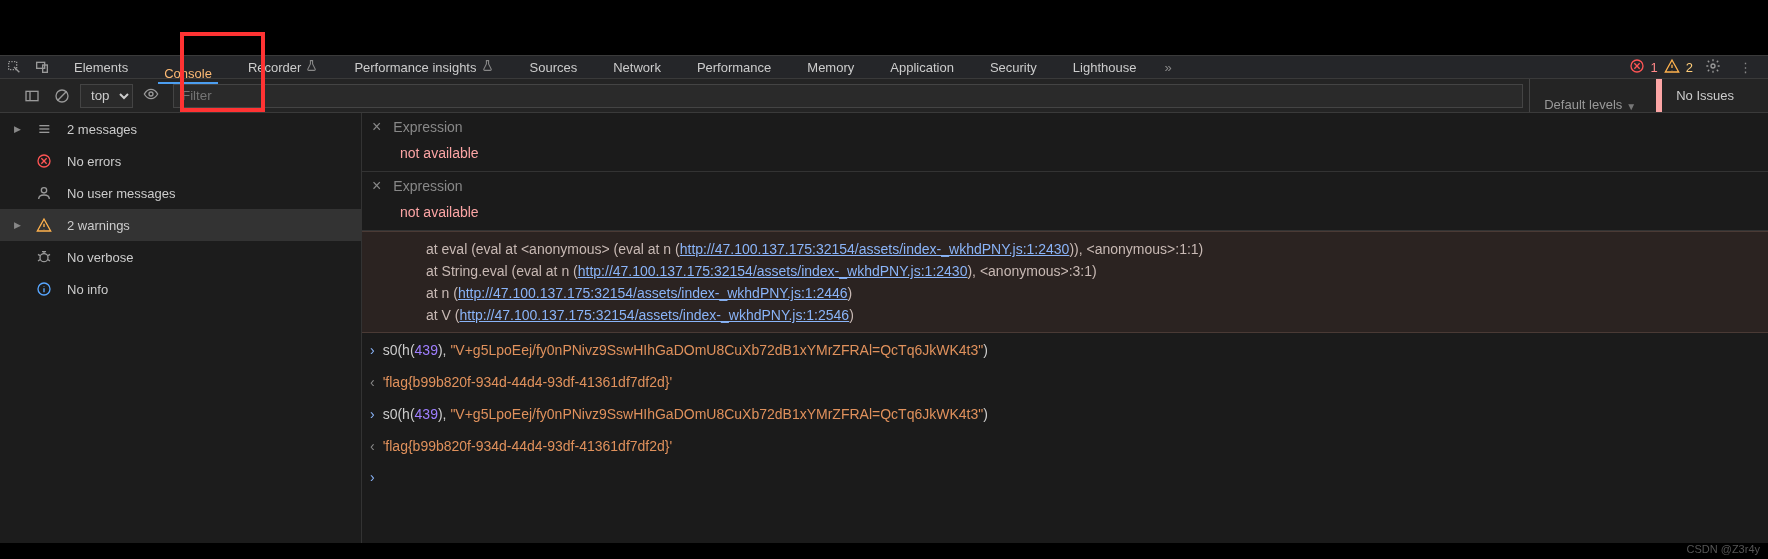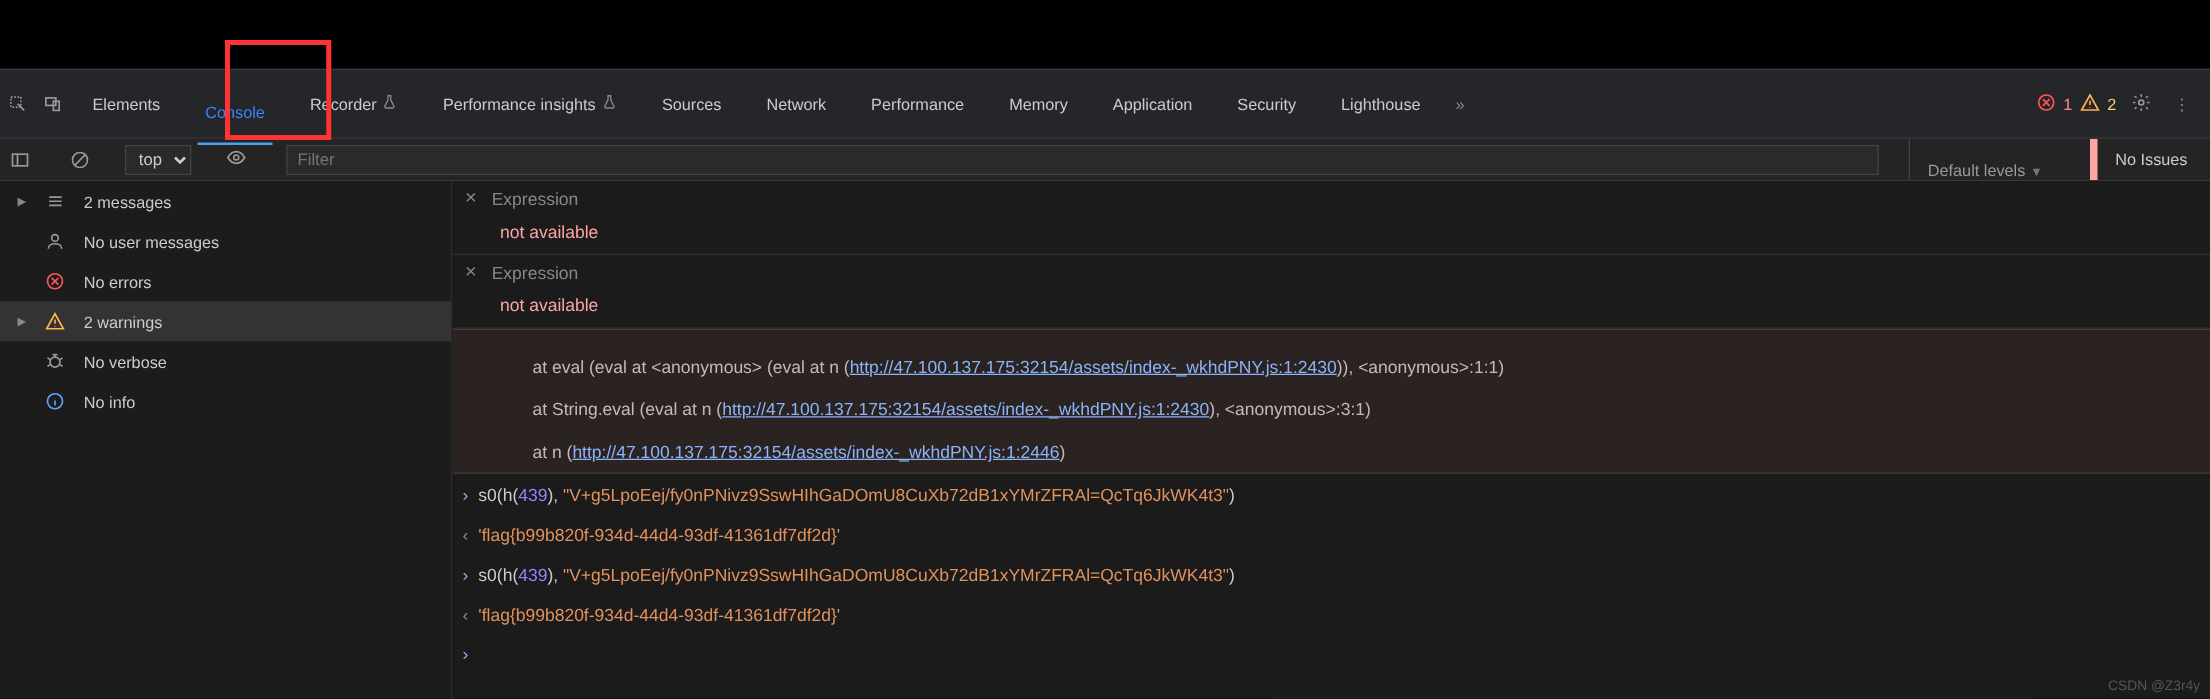--- a/index.html
+++ b/index.html
@@ -1,31 +1,31 @@
 <!DOCTYPE html>
 <html><head>
 <meta charset="utf-8">
 <style>
 * { margin:0; padding:0; box-sizing:border-box; font-family:"Segoe UI",Arial,sans-serif; }
 body { background:#000; color:#ccc; width:1768px; height:559px; overflow:hidden; font-size:13px; position:relative; }
 .spacer-top { height:55px; background:#000; }
-.tabbar { height:56px; background:#252629; display:flex; align-items:center; border-top:1px solid #3a3a3a; border-bottom:1px solid #3a3a3a; position:relative; }
+.tabbar { height:24px; background:#252629; display:flex; align-items:center; border-top:1px solid #3a3a3a; border-bottom:1px solid #3a3a3a; position:relative; }
 .tabbar .ico { width:28px; display:flex; justify-content:center; align-items:center; color:#999; }
 .tabs { display:flex; height:100%; align-items:center; flex:1; }
 .tab { padding:0 18px; height:100%; display:flex; align-items:center; color:#ccc; cursor:pointer; position:relative; }
-.tab.active { color:#3b82f6;margin-top:12px; }
+.tab.active { color:#fdba74;margin-top:12px; }
 .tab.active::after { content:""; position:absolute; bottom:0; left:12px; right:12px; height:2px; background:#4c9ef0; }
 .flask { margin-left:4px; color:#888; font-size:12px; }
 .tab-right { display:flex; align-items:center; padding-right:10px; gap:6px; }
 .err-badge { color:#f55; }
 .warn-badge { color:#ffb24d; }
 .gear, .kebab { color:#888; padding:0 6px; }
 .chev-more { color:#888; padding:0 10px; }
 .redbox { position:absolute; left:180px; top:32px; width:85px; height:80px; border:4px solid #f33; z-index:50; pointer-events:none; }
-.toolbar { height:34px; background:#242424; border-bottom:1px solid #3a3a3a; display:flex; align-items:center; padding:0 4px; gap:24px; }
+.toolbar { height:34px; background:#242424; border-bottom:1px solid #3a3a3a; display:flex; align-items:center; padding:0 20px; gap:6px; }
 .toolbar .sq { width:24px; height:24px; display:flex; align-items:center; justify-content:center; color:#888; }
 .toolbar select.ctx { background:#2a2a2a; border:1px solid #444; color:#ccc; height:24px; padding:0 6px; }
 .eye { color:#888; padding:0 4px; }
 .filter { background:#2a2a2a; border:1px solid #444; color:#888; height:24px; padding:0 8px; flex:1; margin-left:4px; }
 .levels { color:#999; padding:0 14px; border-left:1px solid #444; height:100%; display:flex; align-items:flex-end; }
 .issues { color:#ccc; padding:0 14px; border-left:6px solid #fca5a5; height:100%; display:flex; align-items:center; }
 .main { display:flex; height:calc(100% - 129px); }
 .sidebar { width:362px; background:#1c1c1c; border-right:1px solid #333; }
 .srow { display:flex; align-items:center; height:32px; padding-left:14px; gap:14px; color:#ccc; }
 .srow.sel { background:#333; }
@@ -34,21 +34,21 @@
 .ic.err svg, .err-badge svg { stroke:#f55; }
 .ic.warn svg, .warn-badge svg { stroke:#ffb24d; }
 .ic.info svg { stroke:#58a6ff; }
 .ic.usr, .ic.msgs, .ic.verb { color:#888; }
 .console { flex:1; background:#1b1b1b; font-family:Consolas,monospace; font-size:14px; overflow:hidden; }
 .expr-block { border-bottom:1px solid #333; }
 .expr-head { display:flex; align-items:center; height:28px; padding-left:10px; gap:12px; color:#888; }
 .expr-head .x { color:#888; cursor:pointer; font-size:16px; }
 .expr-val { padding:4px 0 10px 38px; color:#fca5a5; }
 .stack { background:#2b2321; border-top:1px solid #4a3a35; border-bottom:1px solid #4a3a35; padding:6px 0 6px 38px; color:#c8b9b4; line-height:22px; }
-.stack .at { padding-left:26px;margin-top:12px; }
+.stack .at { padding-left:26px; }
 .stack a { color:#8ab4f8; text-decoration:underline; }
 .cmd-line { display:flex; align-items:flex-start; padding:6px 0 4px 8px; gap:8px; line-height:22px; }
 .cmd-line .ar-in { color:#8ab4f8; }
 .cmd-line .ar-out { color:#888; }
 .code { white-space:pre; }
 .code .fn { color:#ccc; }
 .code .num { color:#9f7fff; }
 .code .str { color:#e0915c; }
 .code .flag { color:#e0915c; }
 .prompt { padding:8px 0 0 8px; color:#8ab4f8; }
@@ -153,37 +153,37 @@
           <svg viewBox="0 0 24 24" fill="none" stroke="#999" stroke-width="2">
             <line x1="5" y1="7" x2="20" y2="7"></line>
             <line x1="5" y1="12" x2="20" y2="12"></line>
             <line x1="5" y1="17" x2="20" y2="17"></line>
           </svg>
         </span>
         <span>2 messages</span>
     </div>
     <div class="srow">
       <span class="tri"></span>
+        <span class="ic err">
+          <svg viewBox="0 0 24 24" fill="none" stroke-width="2">
+            <circle cx="12" cy="12" r="9"></circle>
+            <path d="M8 8l8 8M16 8l-8 8"></path>
+          </svg>
+        </span>
+        <span>No errors</span>
+    </div>
+    <div class="srow">
+      <span class="tri"></span>
         <span class="ic usr">
           <svg viewBox="0 0 24 24" fill="none" stroke="#999" stroke-width="2">
             <circle cx="12" cy="8" r="4"></circle>
             <path d="M4 21c0-4 4-6 8-6s8 2 8 6"></path>
           </svg>
         </span>
         <span>No user messages</span>
-    </div>
-    <div class="srow">
-      <span class="tri"></span>
-        <span class="ic err">
-          <svg viewBox="0 0 24 24" fill="none" stroke-width="2">
-            <circle cx="12" cy="12" r="9"></circle>
-            <path d="M8 8l8 8M16 8l-8 8"></path>
-          </svg>
-        </span>
-        <span>No errors</span>
     </div>
     <div class="srow sel">
       <span class="tri">▶</span>
         <span class="ic warn">
           <svg viewBox="0 0 24 24" fill="none" stroke-width="2">
             <path d="M12 3L2 21h20L12 3z"></path>
             <path d="M12 10v5M12 18v.5"></path>
           </svg>
         </span>
         <span>2 warnings</span>
@@ -223,20 +223,21 @@
           <span class="x">×</span>
           <span>Expression</span>
         </div>
       <div class="expr-val">not available</div>
     </div>
 
     <div class="stack">
       <div class="at"><span>    at eval (eval at &lt;anonymous&gt; (eval at n (</span><a>http://47.100.137.175:32154/assets/index-_wkhdPNY.js:1:2430</a><span>)), &lt;anonymous&gt;:1:1)</span></div>
       <div class="at"><span>    at String.eval (eval at n (</span><a>http://47.100.137.175:32154/assets/index-_wkhdPNY.js:1:2430</a><span>), &lt;anonymous&gt;:3:1)</span></div>
       <div class="at"><span>    at n (</span><a>http://47.100.137.175:32154/assets/index-_wkhdPNY.js:1:2446</a><span>)</span></div>
+      <div class="at"><span>    at V (</span><a>http://47.100.137.175:32154/assets/index-_wkhdPNY.js:1:2546</a><span>)</span></div>
     </div>
 
     <div class="cmd-line">
       <span class="ar-in">›</span>
       <span class="code"><span class="fn">s0(h(</span><span class="num">439</span><span class="fn">), </span><span class="str">"V+g5LpoEej/fy0nPNivz9SswHIhGaDOmU8CuXb72dB1xYMrZFRAl=QcTq6JkWK4t3"</span><span class="fn">)</span></span>
     </div>
     <div class="cmd-line">
       <span class="ar-out">‹</span>
       <span class="code"><span class="flag">'flag{b99b820f-934d-44d4-93df-41361df7df2d}'</span></span>
     </div>

